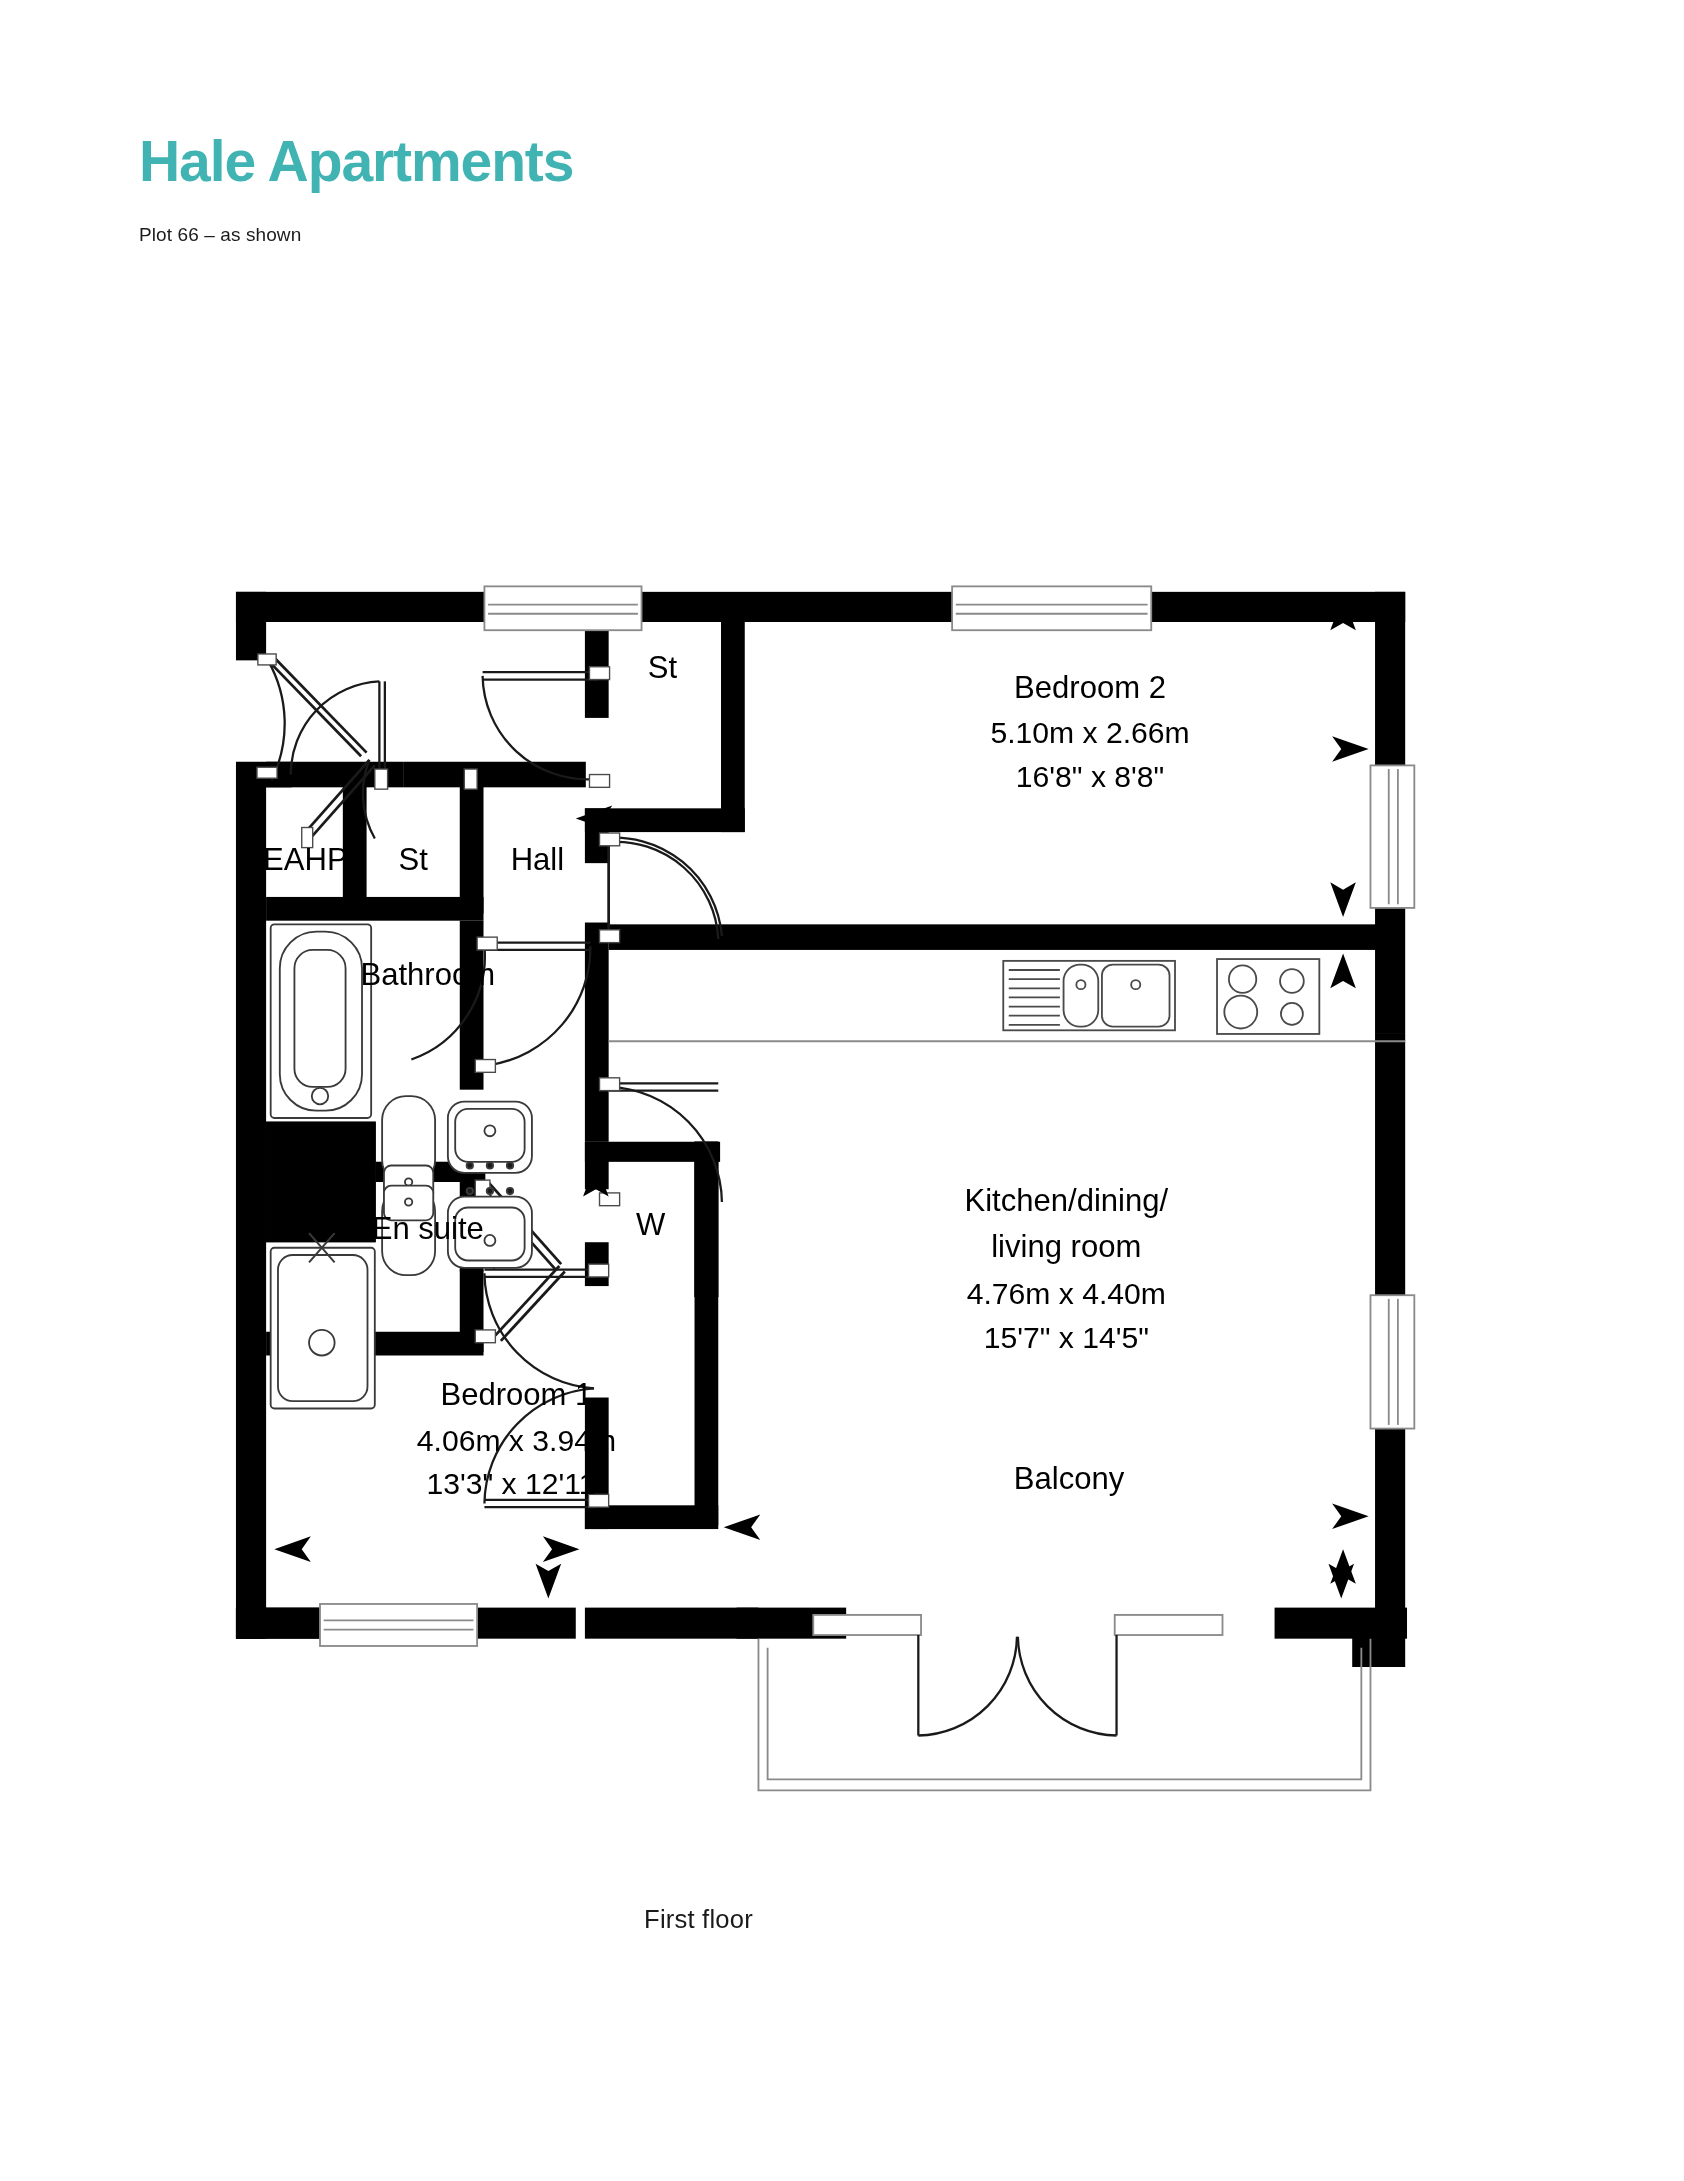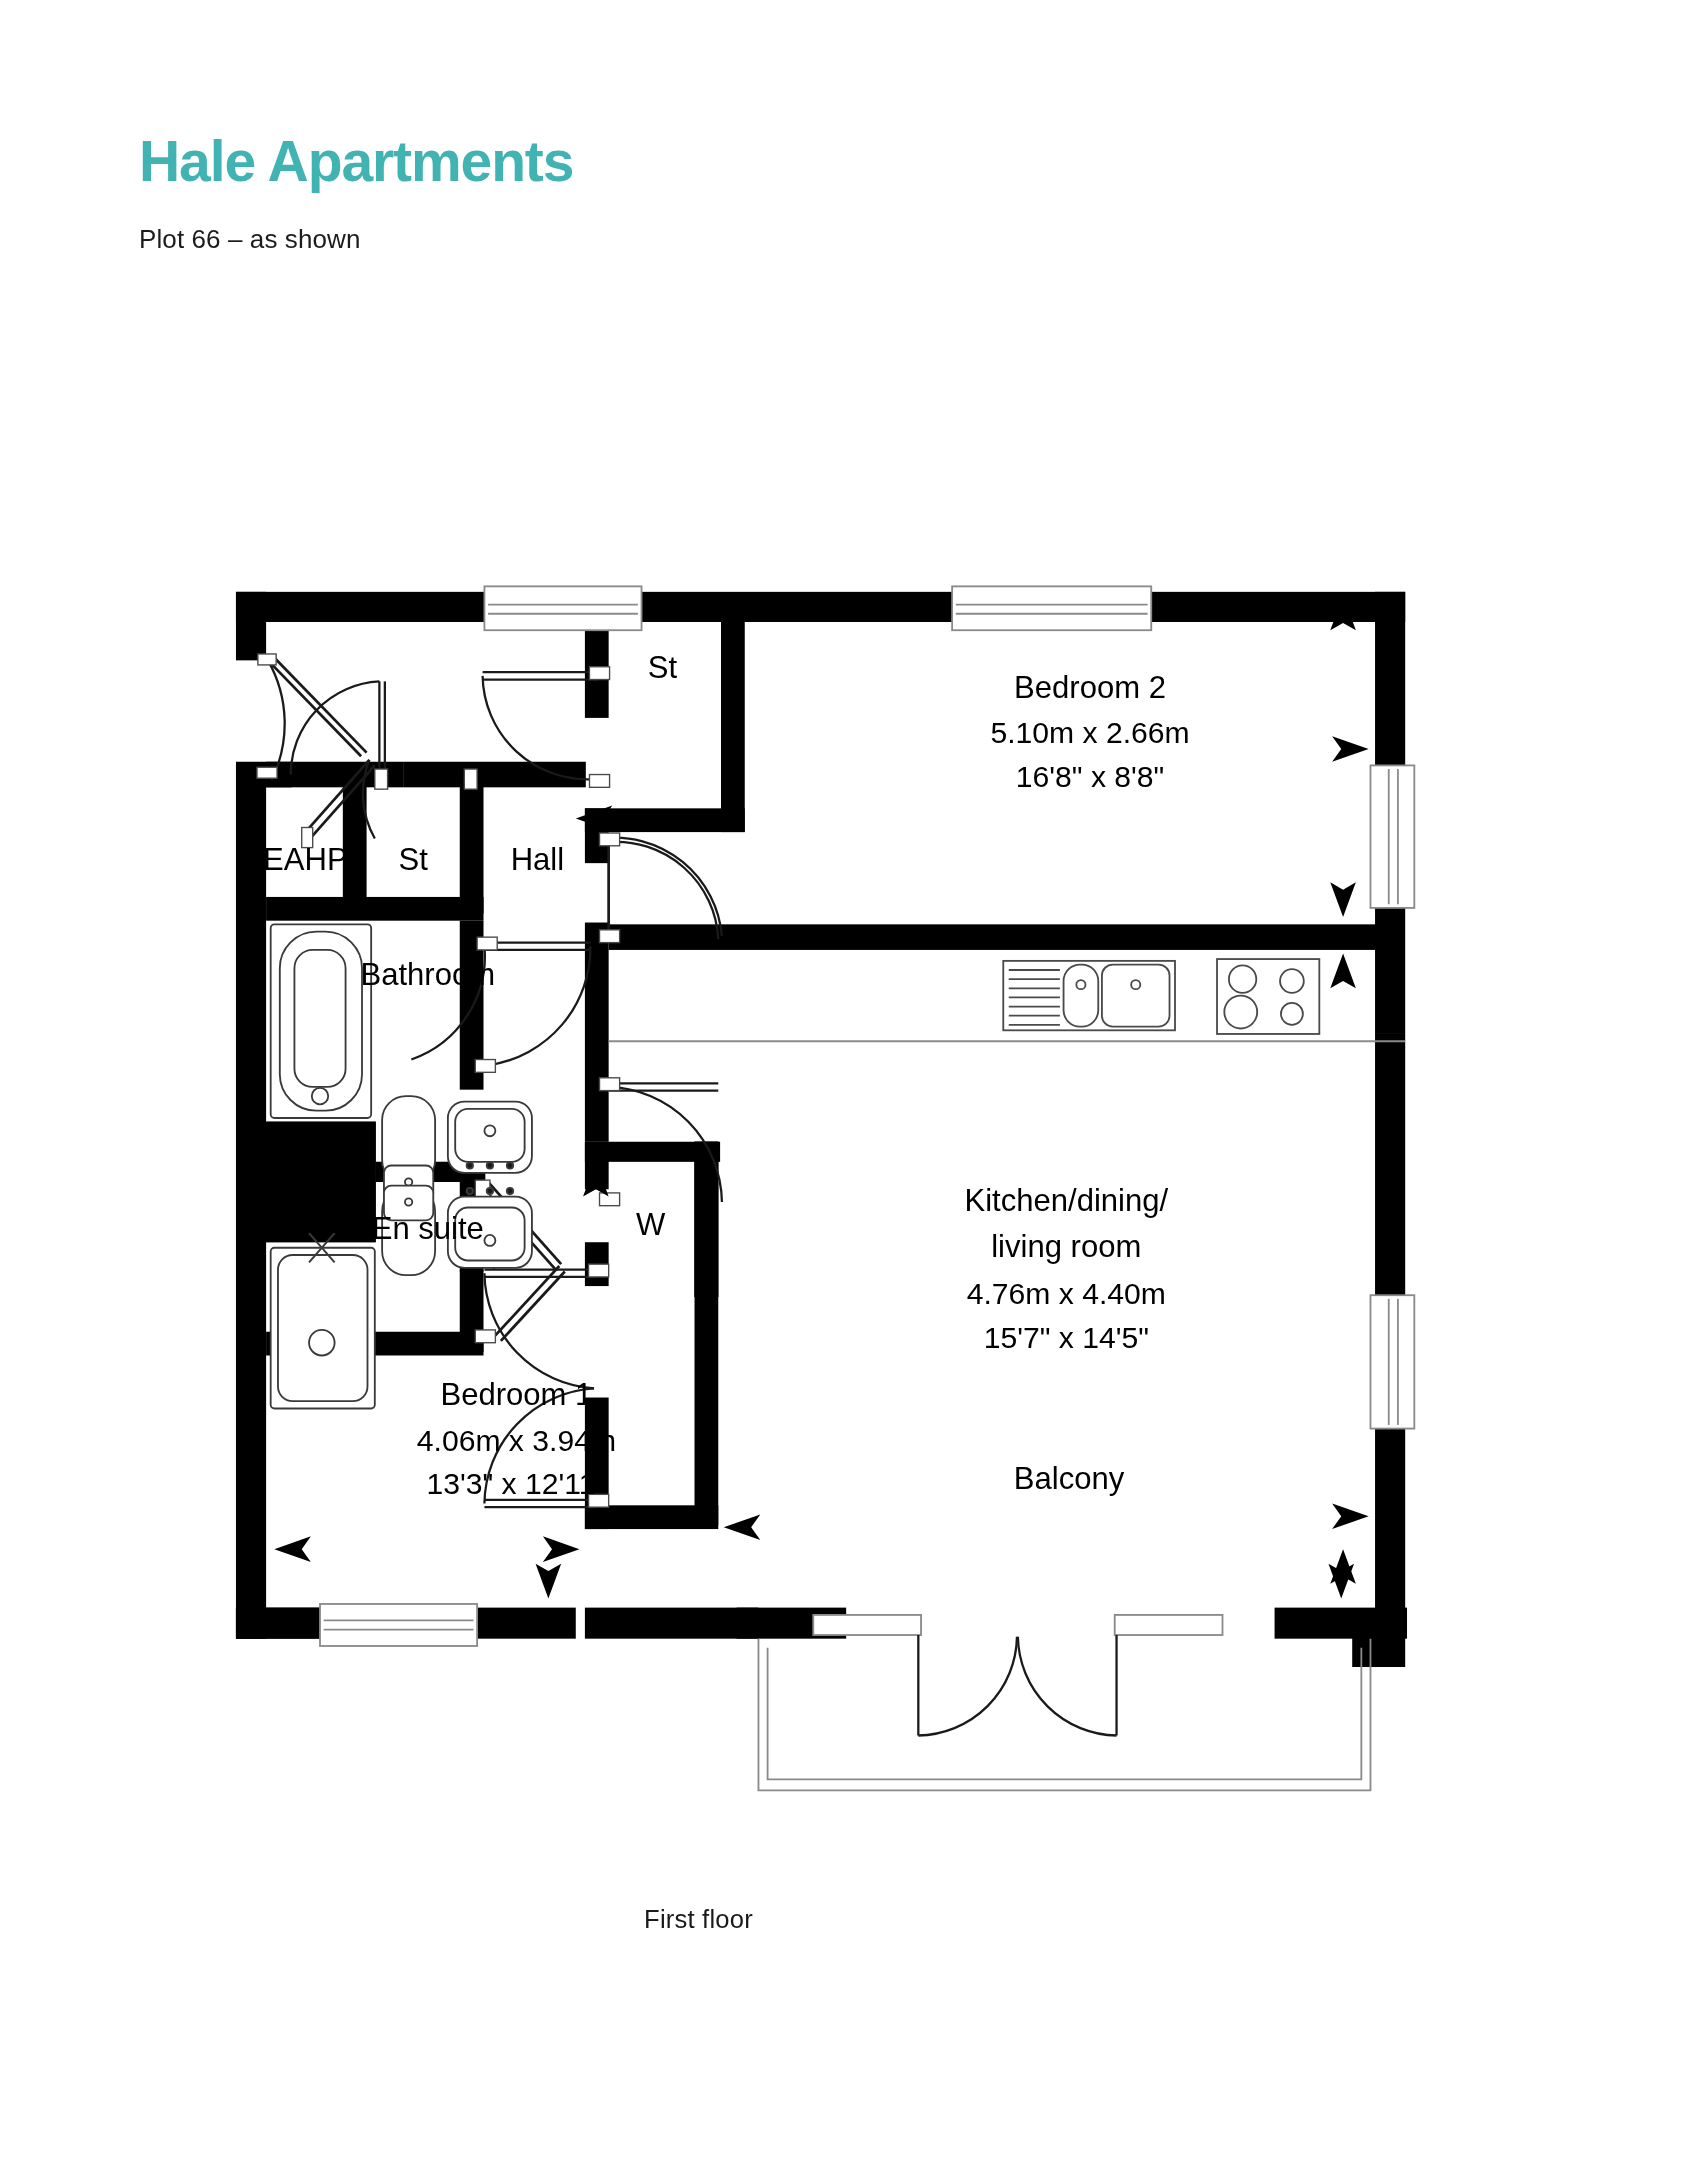--- a/index.html
+++ b/index.html
@@ -28,21 +28,21 @@
     width: 1096px;
   }
   .title {
     font-size: 57px;
     font-weight: bold;
     letter-spacing: -1.1px;
     line-height: 1.05;
     margin: 0 0 32px 0;
   }
   .subtitle {
-    font-size: 26px;
+    font-size: 19px;
     font-weight: normal;
     letter-spacing: 0.1px;
     color: #1c1c1c;
     margin: 0;
   }
   .planwrap {
     position: absolute;
     left: 0;
     top: 548px;
     width: 1685px;

